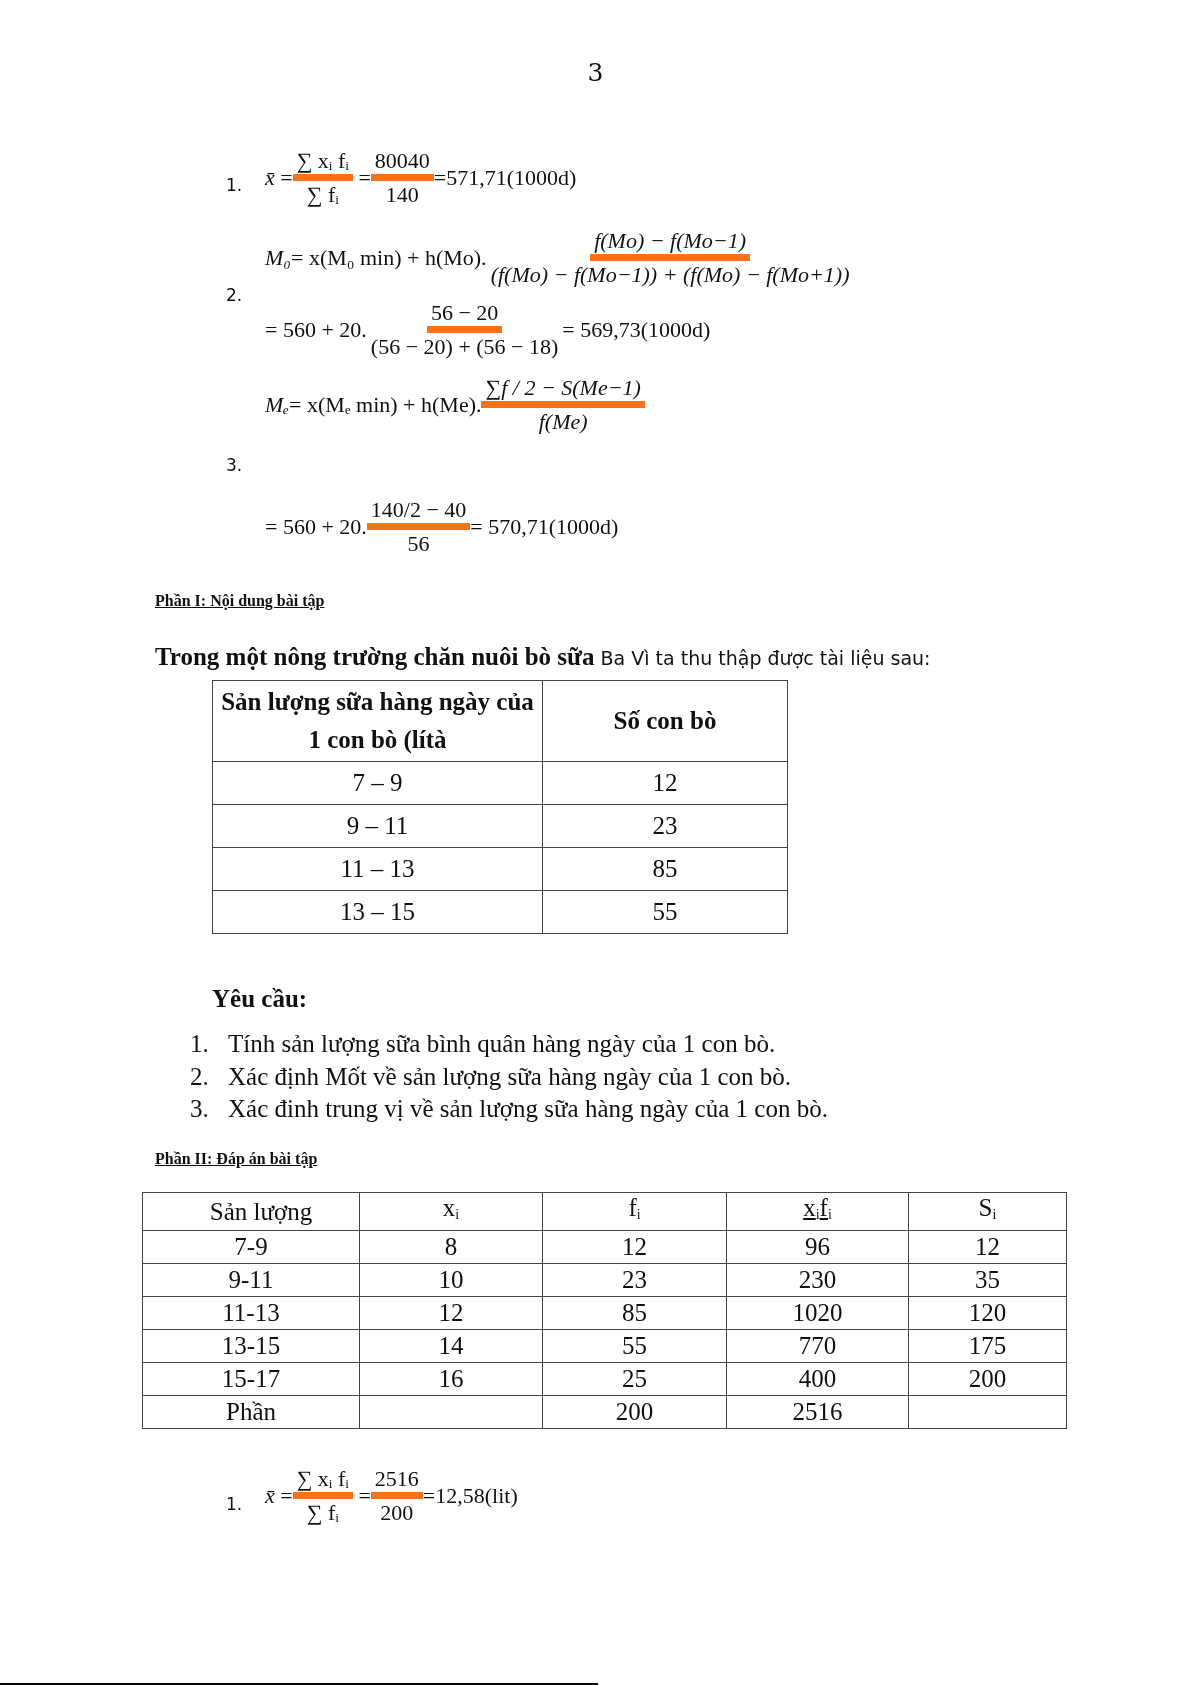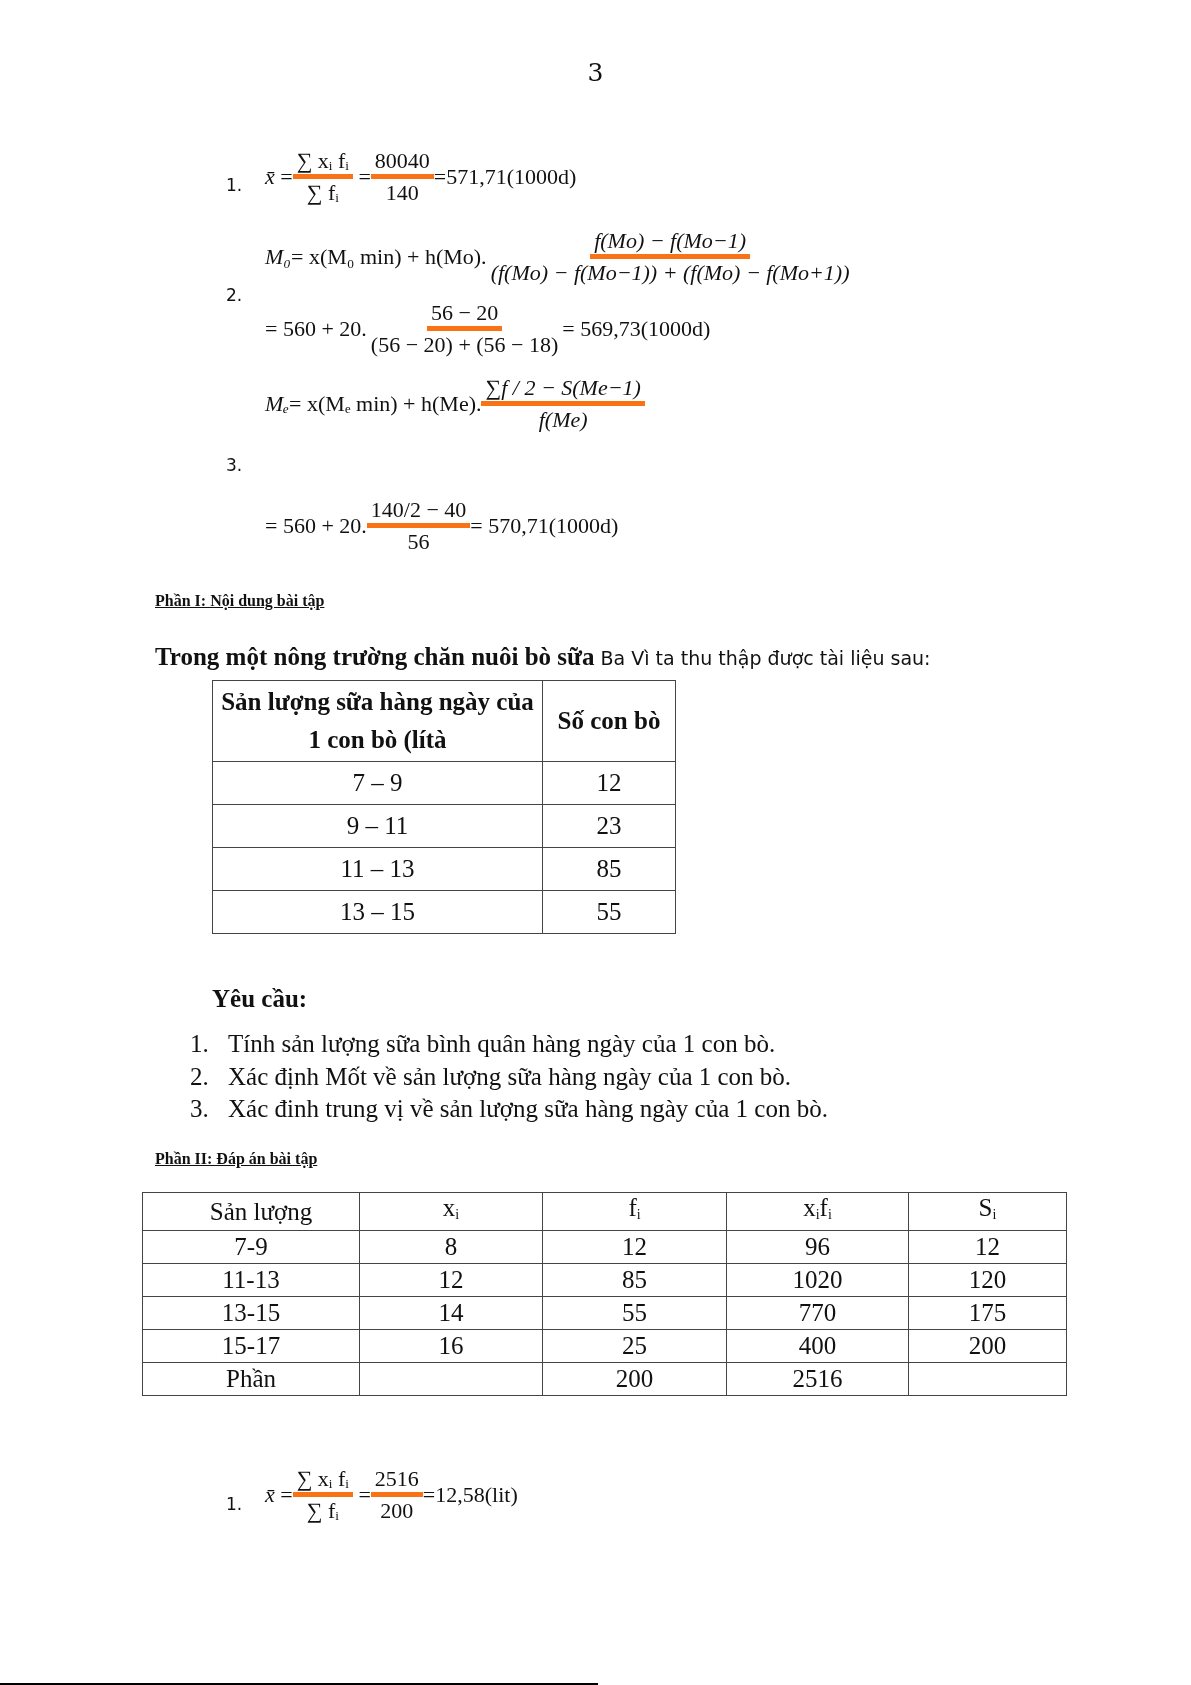--- a/index.html
+++ b/index.html
@@ -4,29 +4,29 @@
 <style>
   html, body { margin: 0; padding: 0; background: #ffffff; }
   body { width: 1191px; height: 1685px; position: relative; overflow: hidden;
          font-family: "Liberation Serif", serif; color: #111; }
   .abs { position: absolute; }
   .pagenum { left: 0; width: 1191px; top: 58px; text-align: center; font-size: 25px; font-family: "DejaVu Serif", serif; }
   .num-label { font-family: "DejaVu Sans", sans-serif; font-size: 17px; }
   .math { font-family: "Liberation Serif", serif; font-size: 22px; white-space: nowrap; }
   .it { font-style: italic; }
   .frac { display: inline-flex; flex-direction: column; align-items: center; vertical-align: middle; }
-  .frac .n { padding: 0 4px; border-bottom: 5px solid #f97316; line-height: 1.2; }
+  .frac .n { padding: 0 4px; border-bottom: 7px solid #f97316; line-height: 1.2; }
   .frac .d { padding: 0 4px; line-height: 1.25; }
   .row { display: flex; align-items: center; }
   .heading { font-weight: bold; text-decoration: underline; font-size: 16px; }
   .intro { font-size: 25px; }
   .intro b { font-weight: bold; }
   .intro .sans { font-family: "DejaVu Sans", sans-serif; font-size: 19px; font-weight: normal; }
   table { border-collapse: collapse; }
-  .t1 { left: 212px; top: 680px; width: 464px; font-size: 25px; }
+  .t1 { left: 212px; top: 680px; width: 576px; font-size: 25px; }
   .t1 td, .t1 th { border: 1.5px solid #444; text-align: center; padding: 0; }
   .t1 th { font-weight: bold; height: 80px; line-height: 38px; }
   .t1 td { height: 42px; }
   .t2 { left: 142px; top: 1192px; width: 925px; font-size: 25px; }
   .t2 td { border: 1.5px solid #444; text-align: center; height: 32px; padding: 0; line-height: 30px; }
   .t2 sub { font-size: 14px; vertical-align: -3px; }
   .yeucau { left: 212px; top: 985px; font-size: 25px; font-weight: bold; }
   .req { left: 190px; font-size: 25px; }
   .req span.n { display: inline-block; width: 38px; }
   .bottomline { left: 0; top: 1683px; width: 598px; height: 2px; background: #000; }
@@ -124,29 +124,36 @@
 <div class="abs req" style="top:1095px;"><span class="n">3.</span><span>Xác đinh trung vị về sản lượng sữa hàng ngày của 1 con bò.</span></div>
 
 <div class="abs heading" style="left:155px; top:1150px;">Phần II: Đáp án bài tập</div>
 
 <table class="abs t2">
   <tbody>
       <tr>
     <td style="width:196px;padding-left:20px;">Sản lượng</td>
     <td style="width:182px;"><span>x</span><sub>i</sub></td>
     <td style="width:183px;margin-top:38px;"><span>f</span><sub>i</sub></td>
-    <td style="width:181px;"><span>x</span><sub>i</sub><span>f</span><sub>i</sub></td>
+    <td style="width:181px;text-decoration:underline;"><span>x</span><sub>i</sub><span>f</span><sub>i</sub></td>
     <td><span>S</span><sub>i</sub></td>
   </tr>
   <tr>
         <td>7-9</td>
         <td>8</td>
         <td>12</td>
         <td>96</td>
         <td>12</td>
+      </tr>
+  <tr>
+        <td>9-11</td>
+        <td>10</td>
+        <td>23</td>
+        <td>230</td>
+        <td>35</td>
       </tr>
   <tr>
         <td>11-13</td>
         <td>12</td>
         <td>85</td>
         <td>1020</td>
         <td>120</td>
       </tr>
   <tr>
         <td>13-15</td>

